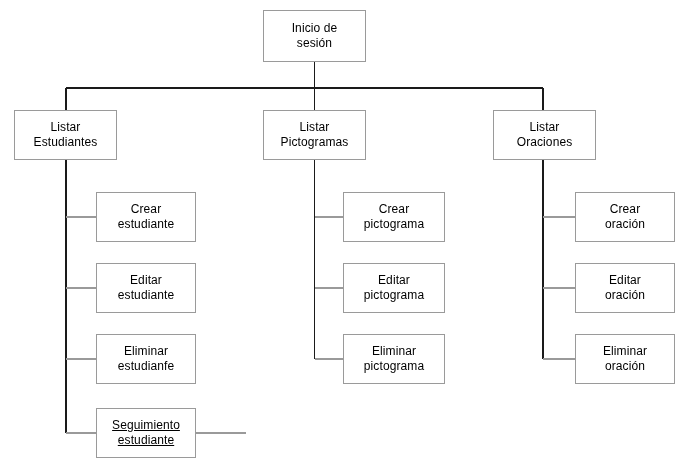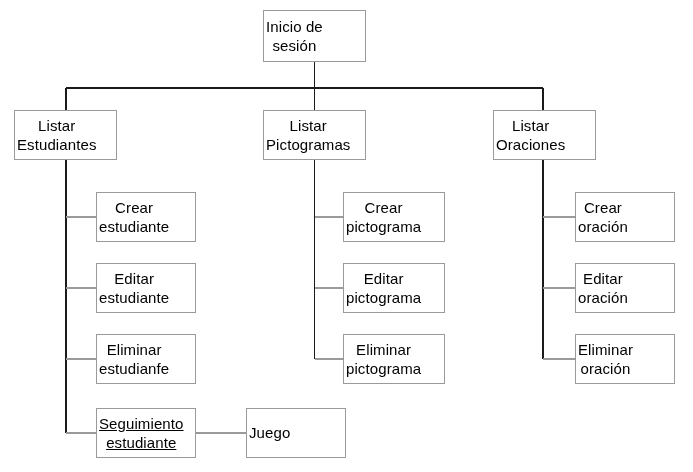--- a/index.html
+++ b/index.html
@@ -26,24 +26,24 @@
     height: 472px;
     pointer-events: none;
   }
   .node {
     position: absolute;
     box-sizing: border-box;
     background: #ffffff;
     border: 1px solid #9a9a9a;
     display: flex;
     align-items: center;
-    justify-content: flex-start;
+    justify-content: center;
     text-align: center;
     color: #000000;
-    font-size: 15px;
+    font-size: 12px;
     line-height: 1.28;
     font-family: "Liberation Sans", sans-serif;
     z-index: 2;
     white-space: pre-line;
     letter-spacing: 0.1px;
   }
   .node-label {
     display: block;
     white-space: pre-line;
     padding: 0 2px;
@@ -124,23 +124,20 @@
   <div class="node" style="left:96px; top:334px; width:100px; height:50px;">
     <span class="node-label">Eliminar
 estudianfe</span>
   </div>
 
   <div class="node" style="left:96px; top:408px; width:100px; height:50px;text-decoration:underline;">
     <span class="node-label">Seguimiento
 estudiante</span>
   </div>
 
-  <div class="node" style="left:246px; top:408px; width:100px; height:50px;">
-    <span class="node-label">Juego</span>
-  </div>
 
   <div class="node" style="left:343px; top:192px; width:102px; height:50px;">
     <span class="node-label">Crear
 pictograma</span>
   </div>
 
   <div class="node" style="left:343px; top:263px; width:102px; height:50px;">
     <span class="node-label">Editar
 pictograma</span>
   </div>

